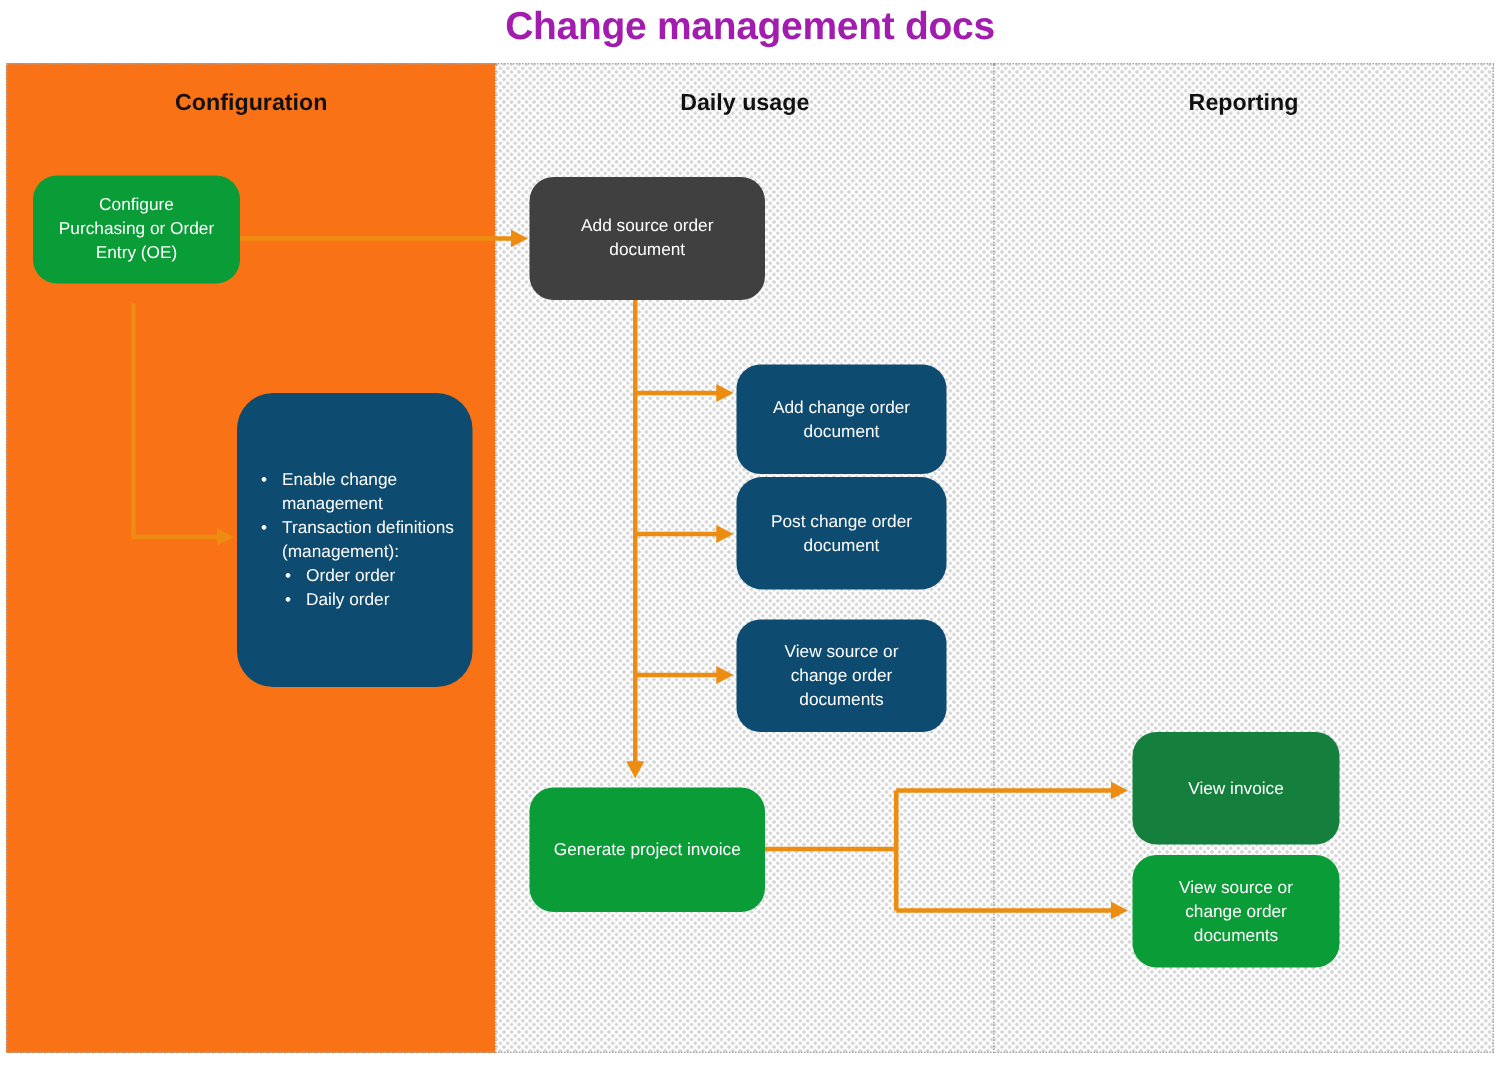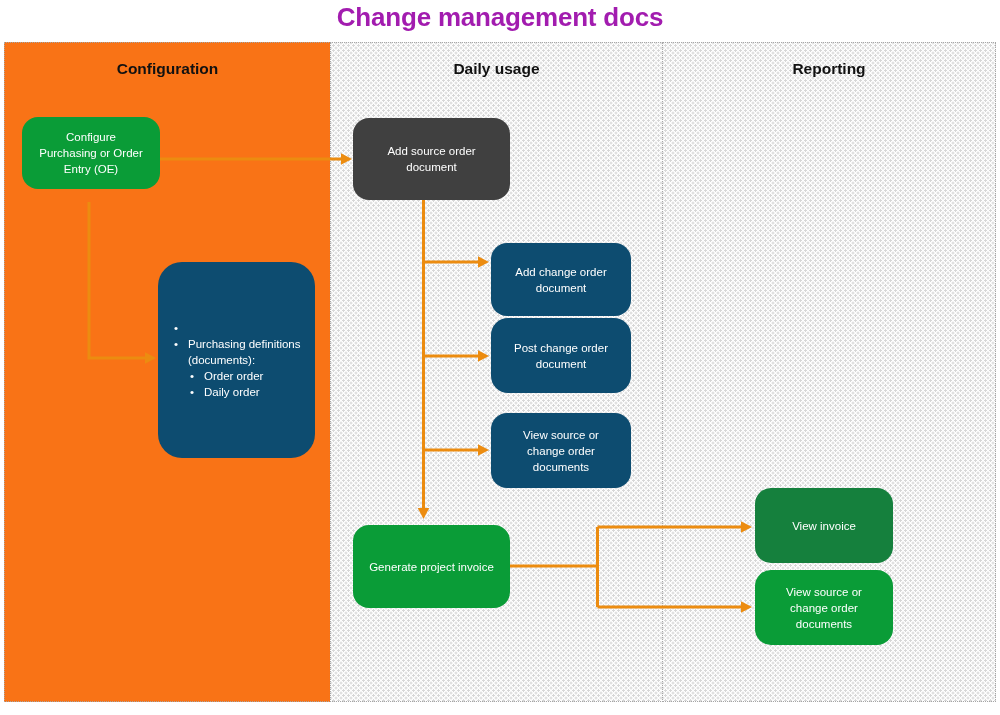--- a/index.html
+++ b/index.html
@@ -83,24 +83,25 @@
   </svg>
 
   <div class="node green" style="left: 22px; top: 117px; width: 138px; height: 72px; background: rgb(10, 156, 55);">
     <span>Configure Purchasing or Order Entry (OE)</span>
   </div>
 
   <div class="node blue node-list" style="left: 158px; top: 262px; width: 157px; height: 196px; background: rgb(13, 76, 112);">
     <div class="bullets">
       <div class="li l1">
         <span class="glyph">•</span>
+        <span>Enable change management</span>
       </div>
       <div class="li l1">
         <span class="glyph">•</span>
-        <span>Purchasing definitions (documents):</span>
+        <span>Transaction definitions (management):</span>
       </div>
       <div class="li l2">
         <span class="glyph">•</span>
         <span>Order order</span>
       </div>
       <div class="li l2">
         <span class="glyph">•</span>
         <span>Daily order</span>
       </div>
     </div>

